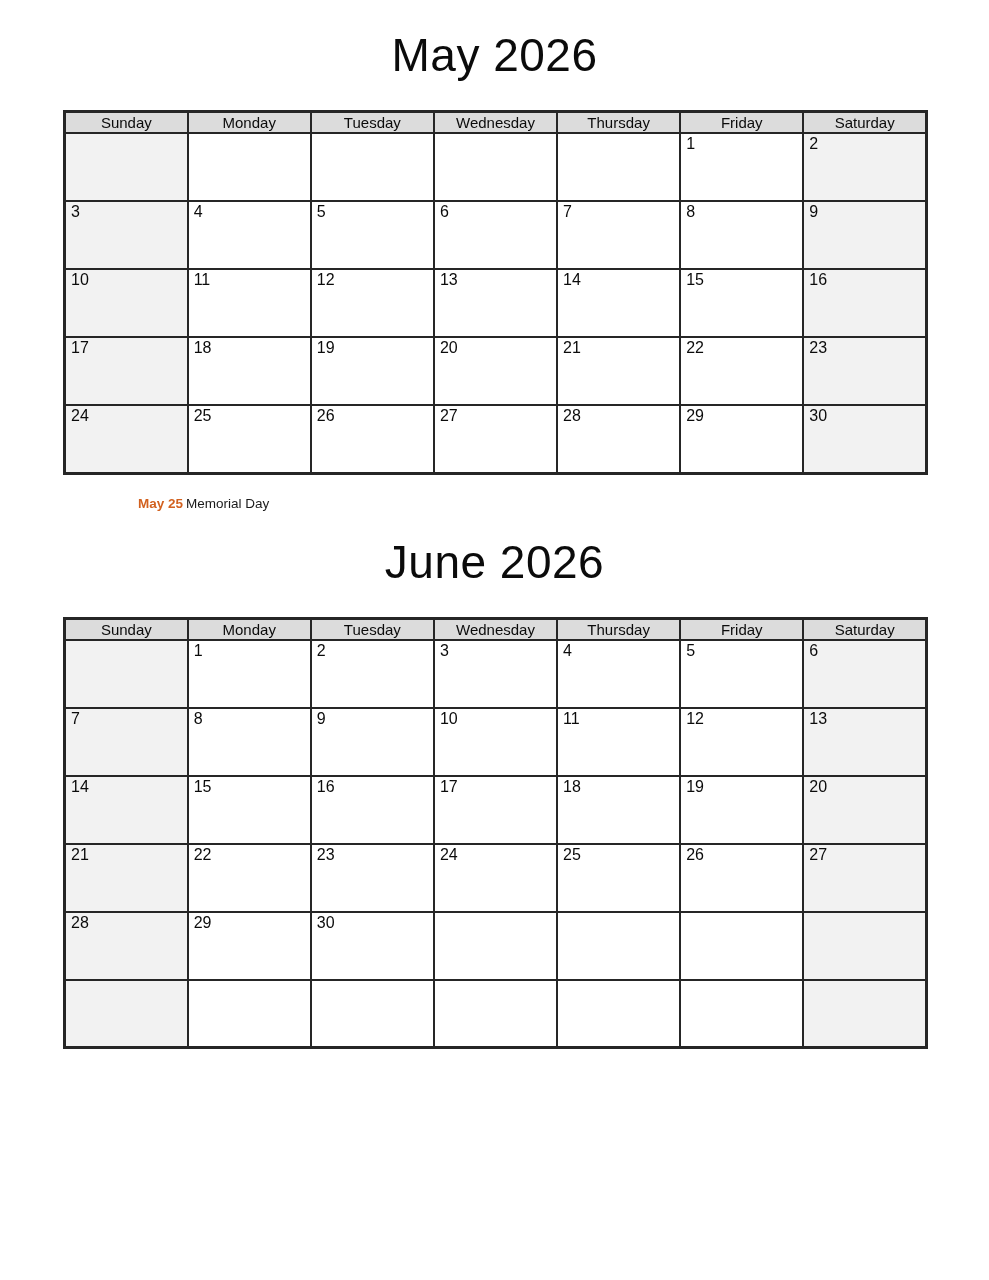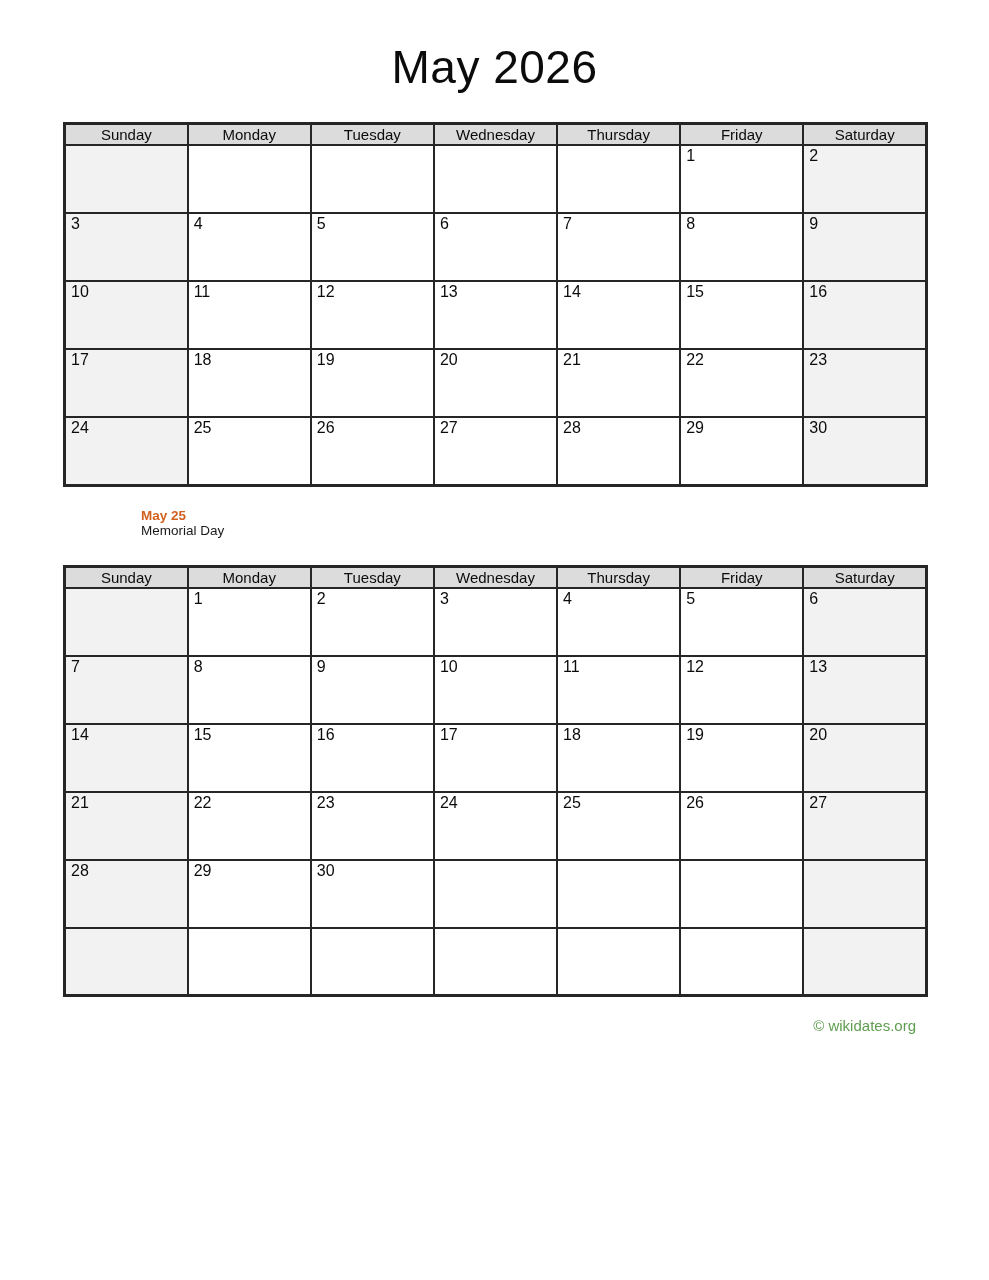--- a/index.html
+++ b/index.html
@@ -19,21 +19,21 @@
     padding: 0 63px;
   }
   .month-title {
     text-align: center;
     font-size: 46px;
     font-weight: 400;
     letter-spacing: 0.5px;
     line-height: 1.2;
     color: #0b0b0b;
   }
-  .month-title.first { padding-top: 40px; }
+  .month-title.first { padding-top: 28px; }
   .month-title.second { padding-top: 0; margin-top: 24px; }
   table.calendar {
     width: 865px;
     margin-top: 27px;
     border-collapse: collapse;
     border: 3px solid var(--border, #262626);
     table-layout: fixed;
   }
   table.calendar th {
     background: var(--header-bg, #dcdcdc);
@@ -57,21 +57,20 @@
   }
   table.calendar td.weekend {
     background: var(--weekend-bg, #f2f2f2);
   }
   .holiday-note {
     margin-top: 21px;
     margin-left: 75px;
     font-size: 13.5px;
     display: flex;
     align-items: baseline;
-    flex-direction: column;
   }
   .holiday-note .holiday-date {
     color: var(--holiday-accent, #d2611f);
     font-weight: 700;
   }
   .holiday-note .holiday-label {
     margin-left: 3px;
     color: #1a1a1a;
     font-weight: 400;
   }
@@ -149,20 +148,21 @@
           <td class="weekend">30</td>
         </tr>
       </tbody>
   </table>
 
   <div class="holiday-note">
     <span class="holiday-date">May 25</span>
     <span class="holiday-label">Memorial Day</span>
   </div>
 
+  <h1 class="month-title second">June 2026</h1>
 
   <table class="calendar">
     <thead>
         <tr>
           <th>Sunday</th>
           <th>Monday</th>
           <th>Tuesday</th>
           <th>Wednesday</th>
           <th>Thursday</th>
           <th>Friday</th>
@@ -220,15 +220,14 @@
           <td></td>
           <td></td>
           <td></td>
           <td></td>
           <td></td>
           <td class="weekend"></td>
         </tr>
       </tbody>
   </table>
 
-  <div class="footer">© wikidates.org</div>
 
 </div>
 
 </body></html>

